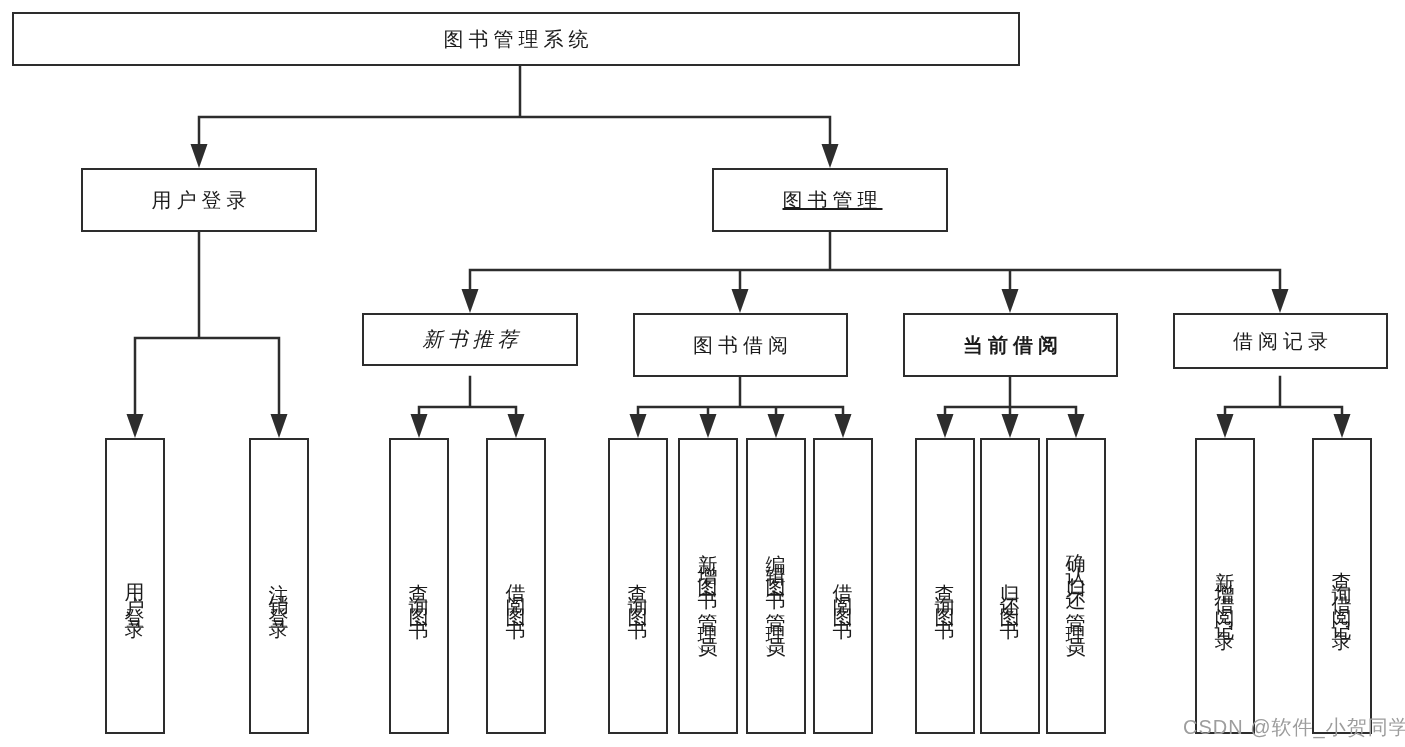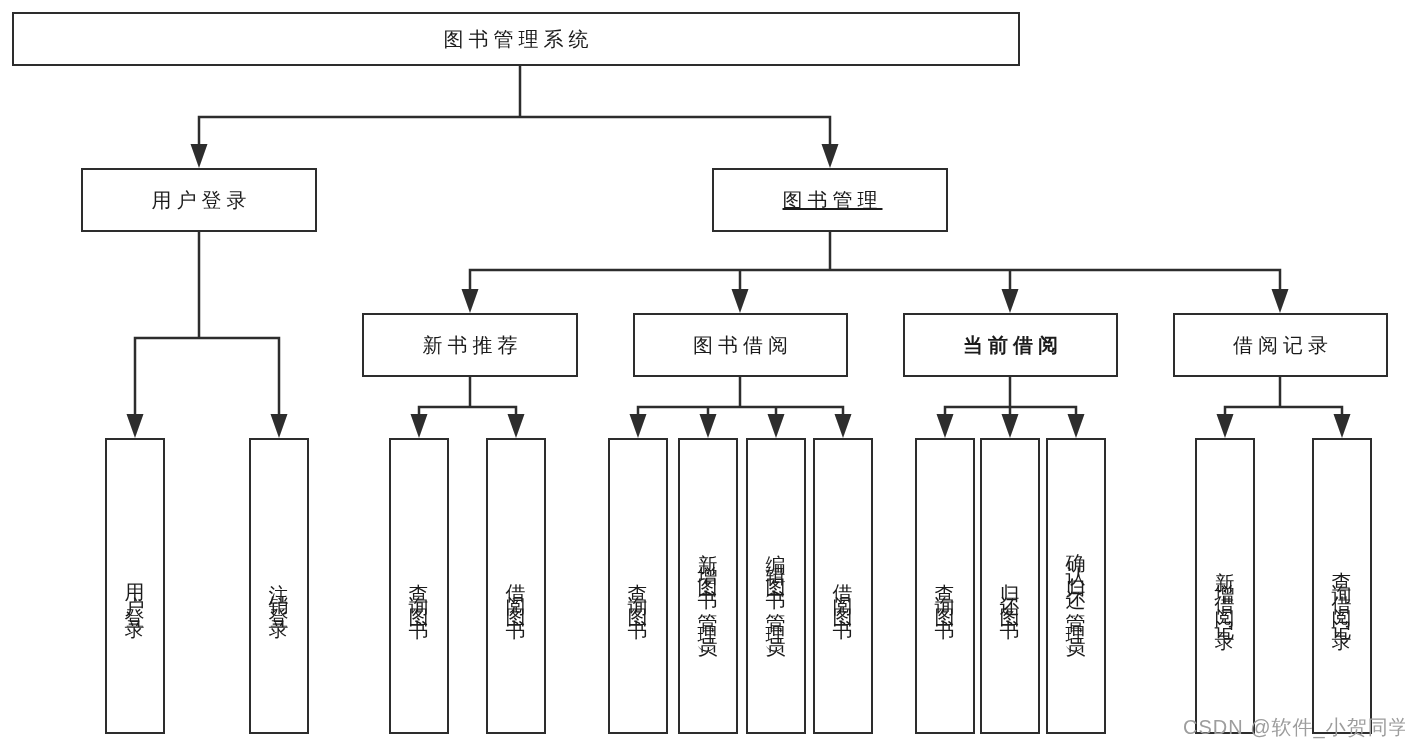--- a/index.html
+++ b/index.html
@@ -89,24 +89,24 @@
       <polygon points="1216.5,414 1233.5,414 1225,438"></polygon>
       <polygon points="1333.5,414 1350.5,414 1342,438"></polygon>
     </g>
   </svg>
 
   <div class="node" style="left:12px; top:12px; width:1008px; height:54px;">图书管理系统</div>
 
   <div class="node" style="left:81px; top:168px; width:236px; height:64px;">用户登录</div>
   <div class="node" style="left:712px; top:168px; width:236px; height:64px;text-decoration:underline;">图书管理</div>
 
-  <div class="node" style="left:362px; top:313px; width:216px; height:64px;">新书推荐</div>
+  <div class="node" style="left:362px; top:313px; width:216px; height:53px;font-style:italic;">新书推荐</div>
   <div class="node" style="left:633px; top:313px; width:215px; height:64px;">图书借阅</div>
   <div class="node" style="left:903px; top:313px; width:215px; height:64px;font-weight:bold;">当前借阅</div>
-  <div class="node" style="left:1173px; top:313px; width:215px; height:64px;">借阅记录</div>
+  <div class="node" style="left:1173px; top:313px; width:215px; height:56px;">借阅记录</div>
 
   <div class="node node-v" style="left:105px; top:438px; width:60px; height:296px;">用户登录</div>
   <div class="node node-v" style="left:249px; top:438px; width:60px; height:296px;">注销登录</div>
 
   <div class="node node-v" style="left:389px; top:438px; width:60px; height:296px;">查询图书</div>
   <div class="node node-v" style="left:486px; top:438px; width:60px; height:296px;">借阅图书</div>
 
   <div class="node node-v" style="left:608px; top:438px; width:60px; height:296px;">查询图书</div>
   <div class="node node-v" style="left:678px; top:438px; width:60px; height:296px;">新增图书（管理员）</div>
   <div class="node node-v" style="left:746px; top:438px; width:60px; height:296px;">编辑图书（管理员）</div>

